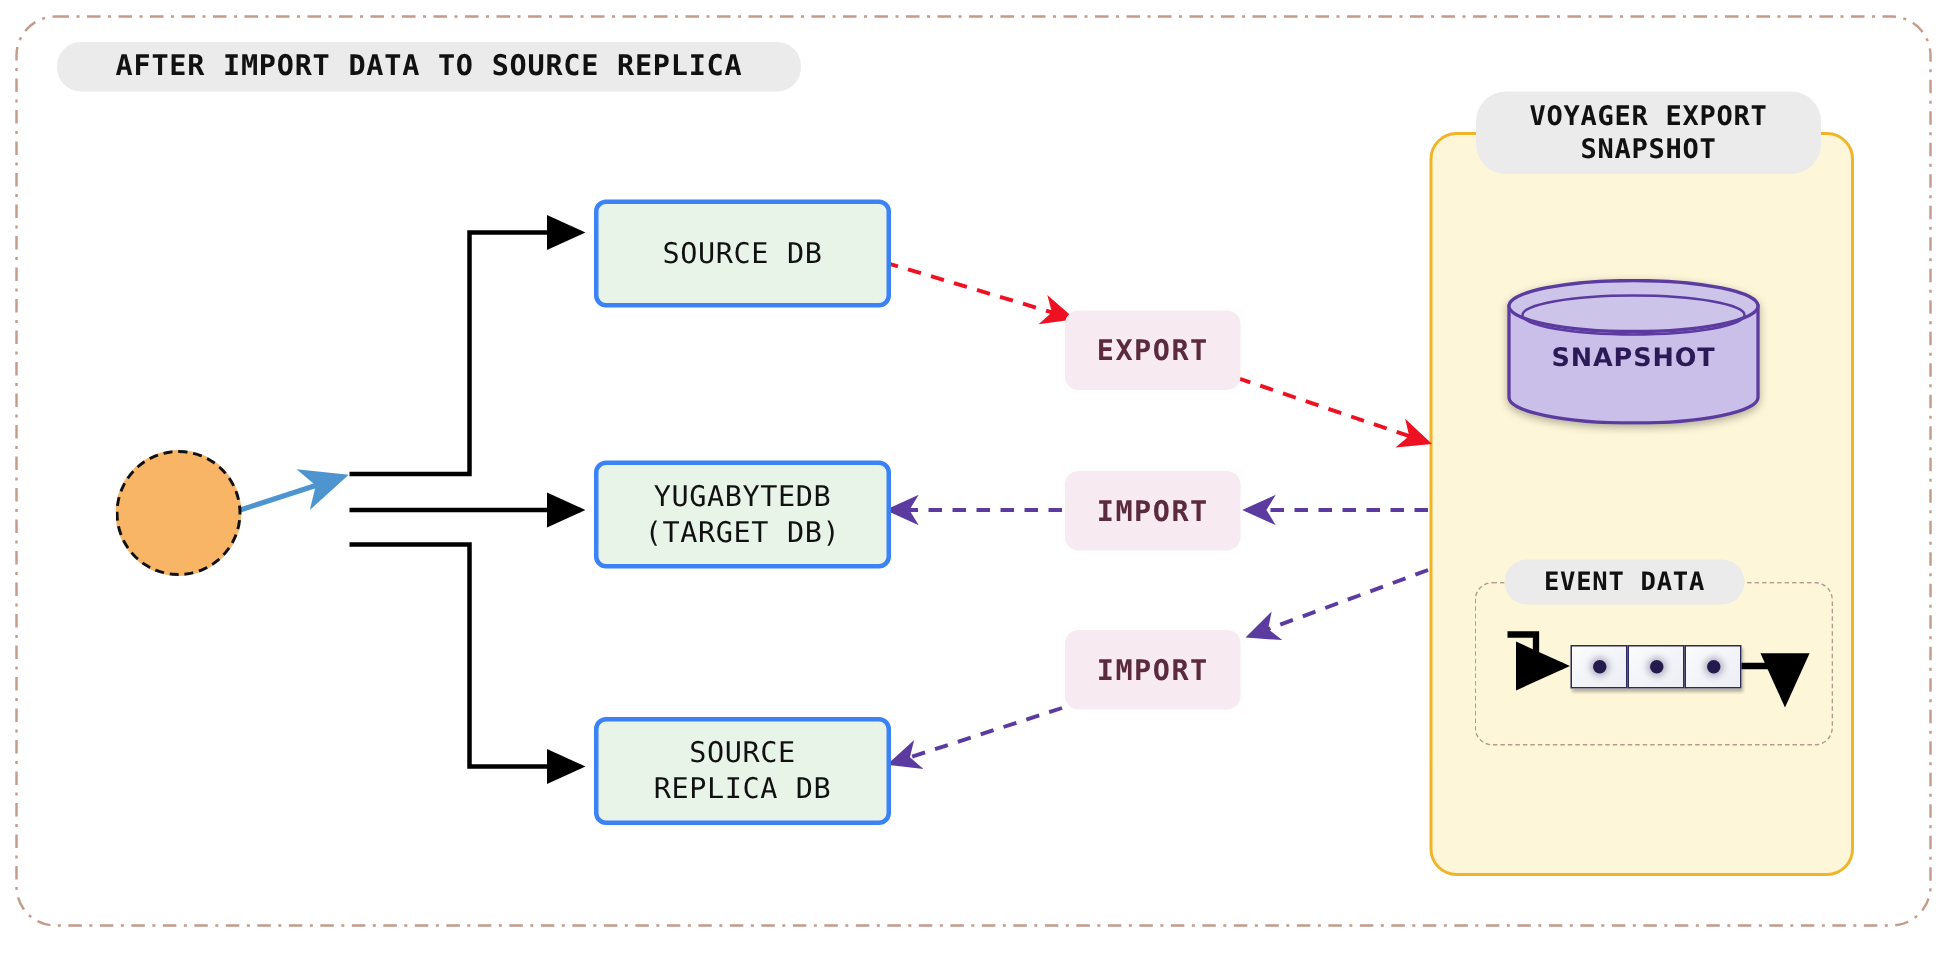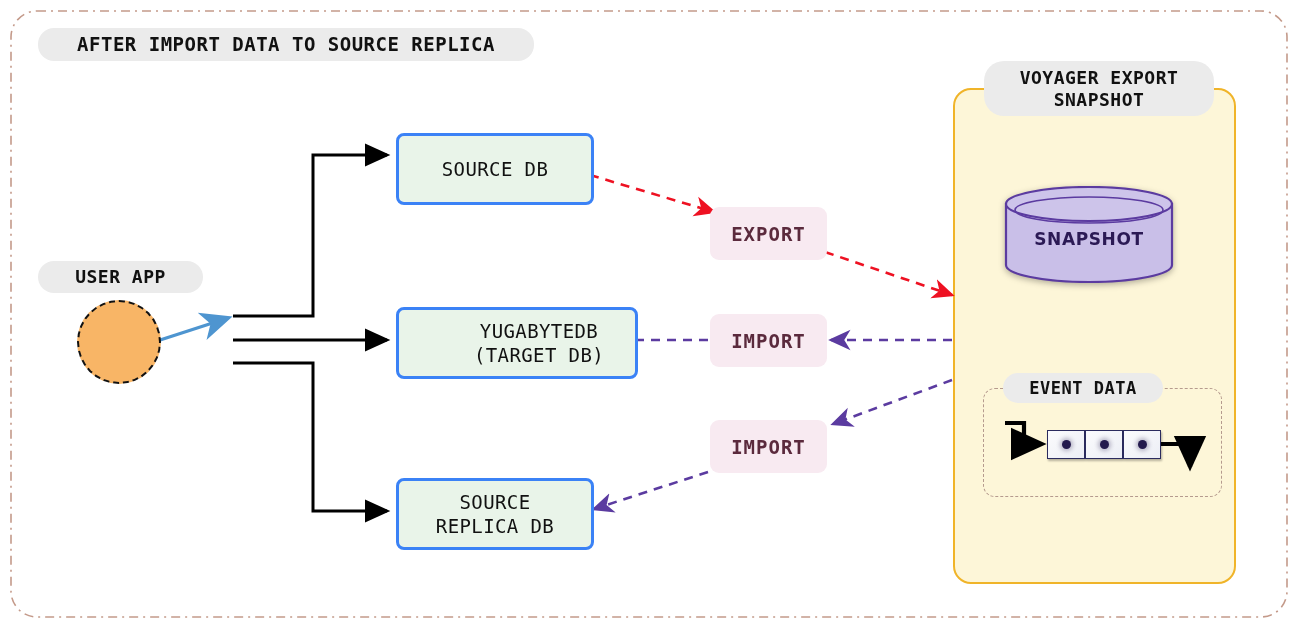--- a/index.html
+++ b/index.html
@@ -38,21 +38,21 @@
   
   .db-box{
     position:absolute;z-index:5;
     background:#e9f4e9;border:3px solid #3b82f6;border-radius:8px;
     display:flex;align-items:center;justify-content:center;
     text-align:center;color:#111111;
     font-family:"DejaVu Sans Mono","Liberation Mono",monospace;
     font-size:19px;line-height:1.28;white-space:pre;letter-spacing:0.4px;
   }
   #source-db-box{left:396px;top:133px;width:192px;height:66px;}
-  #target-db-box{left:396px;top:307px;width:192px;height:66px;padding-left:44px;}
+  #target-db-box{left:396px;top:307px;width:192px;height:66px;}
   #source-replica-db-box{left:396px;top:478px;width:192px;height:66px;}
 
   
   .action-label{
     position:absolute;z-index:5;
     background:#f8eaf1;border-radius:9px;
     color:#5b2a3d;
     font-family:"DejaVu Sans Mono","Liberation Mono",monospace;
     font-weight:bold;font-size:19px;letter-spacing:1px;
     display:flex;align-items:center;justify-content:center;white-space:pre;text-align:right;
@@ -131,21 +131,20 @@
   <div class="queue-cell" id="queue-cell-1">
     <span class="dot"></span>
   </div>
   <div class="queue-cell" id="queue-cell-2">
     <span class="dot"></span>
   </div>
   <div class="queue-cell" id="queue-cell-3">
     <span class="dot"></span>
   </div>
 
-  <div class="pill" id="user-app-pill">USER APP</div>
   <div id="user-app-circle"></div>
 
   <div class="db-box" id="source-db-box">SOURCE DB</div>
   <div class="db-box" id="target-db-box">YUGABYTEDB
 (TARGET DB)</div>
   <div class="db-box" id="source-replica-db-box">SOURCE
 REPLICA DB</div>
 
   <div class="action-label" id="export-label">EXPORT</div>
   <div class="action-label" id="import-label-target">IMPORT</div>

